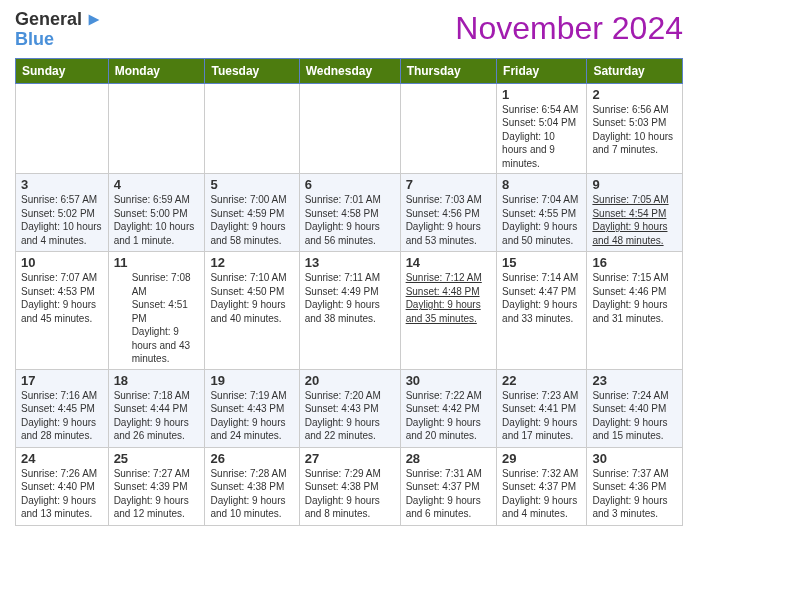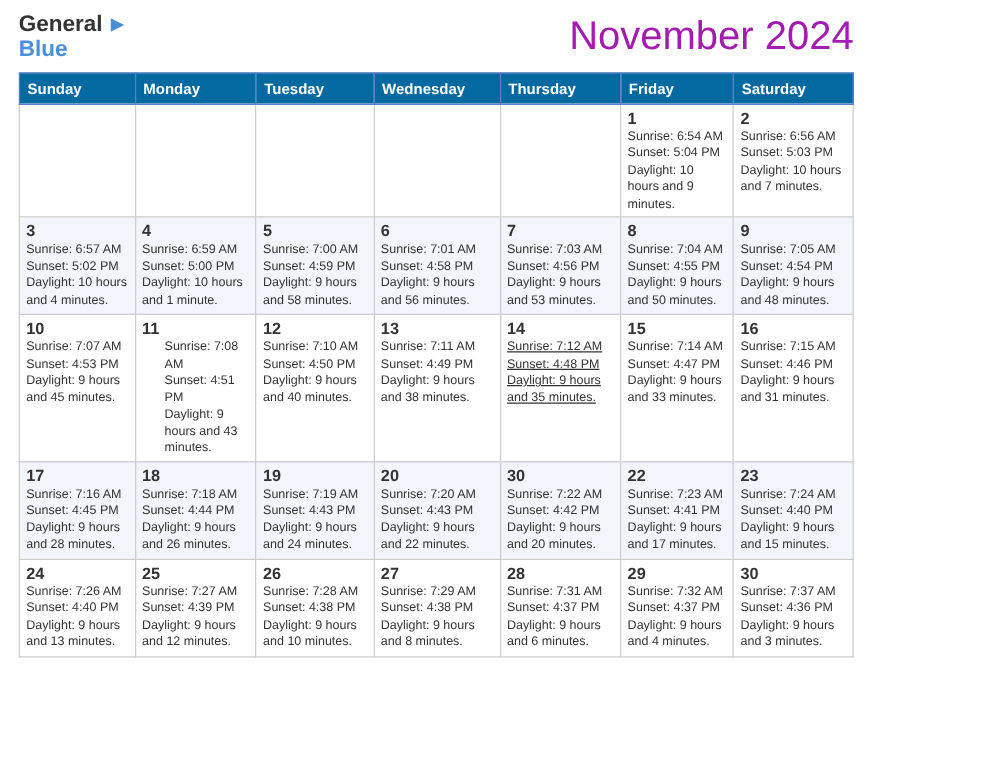--- a/index.html
+++ b/index.html
@@ -35,21 +35,21 @@
     }
     .location-title {
       font-size: 16px;
       color: #555;
     }
     .calendar {
       width: 100%;
       border-collapse: collapse;
     }
     .calendar th {
-      background: #0369a1;
+      background: #4d7c0f;
       color: #fff;
       font-size: 12px;
       padding: 5px 6px;
       text-align: left;
       border: 1px solid #5a80c8;
     }
     .calendar td {
       vertical-align: top;
       border: 1px solid #ccc;
       padding: 3px 5px;
@@ -162,21 +162,21 @@
 Daylight: 9 hours and 53 minutes.</div>
           </td>
           <td>
             <span class="day-num">8</span>
             <div class="day-info" style="white-space: pre-line;">Sunrise: 7:04 AM
 Sunset: 4:55 PM
 Daylight: 9 hours and 50 minutes.</div>
           </td>
           <td>
             <span class="day-num">9</span>
-            <div class="day-info" style="white-space: pre-line;">Sunrise: 7:05 AM
+            <div class="day-info" style="white-space: pre-line; text-decoration: underline;">Sunrise: 7:05 AM
 Sunset: 4:54 PM
 Daylight: 9 hours and 48 minutes.</div>
           </td>
         </tr>
         <tr>
           <td>
             <span class="day-num">10</span>
             <div class="day-info" style="white-space: pre-line;">Sunrise: 7:07 AM
 Sunset: 4:53 PM
 Daylight: 9 hours and 45 minutes.</div>

